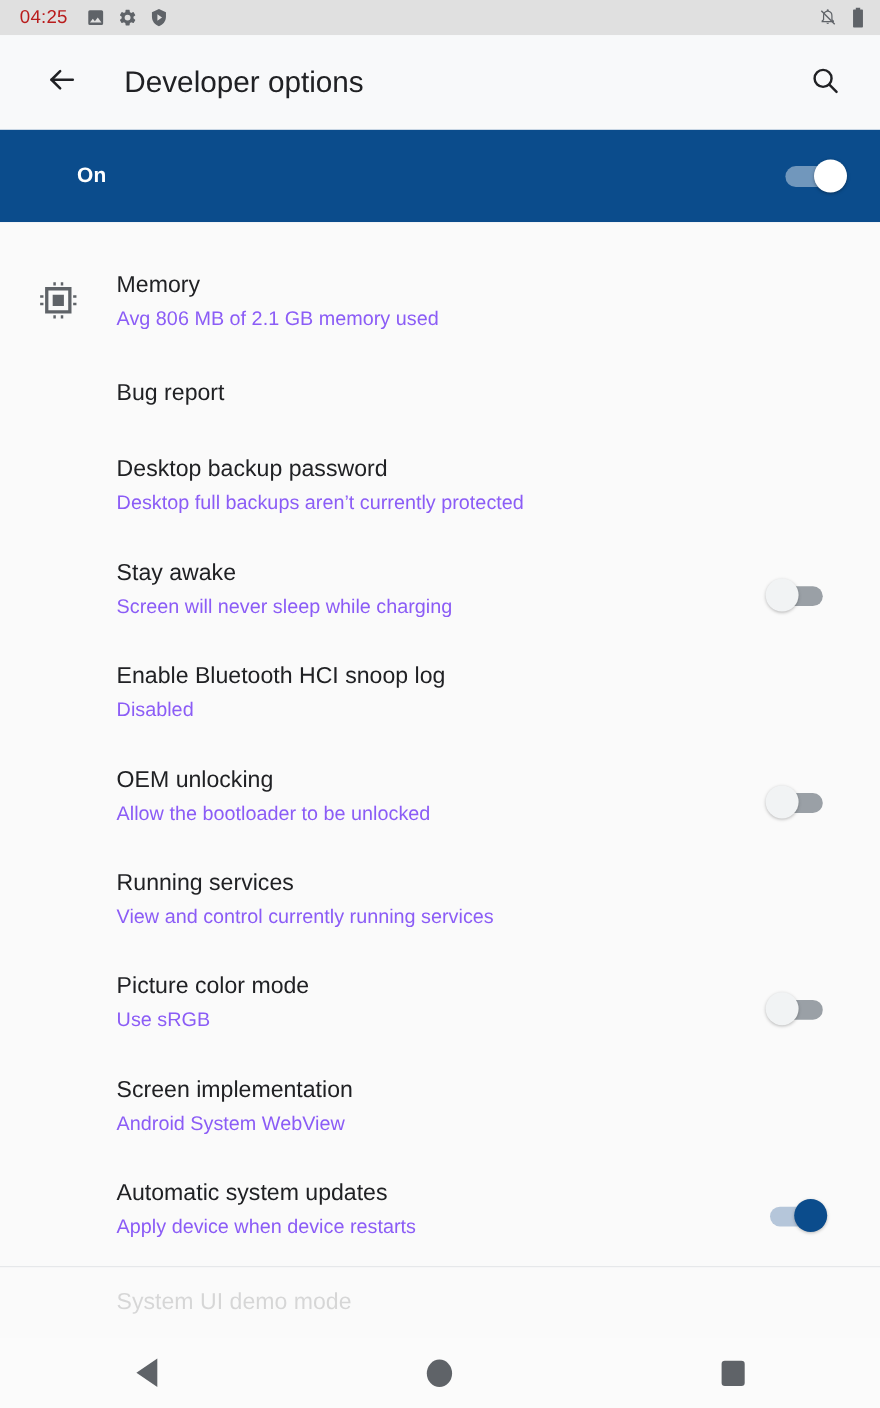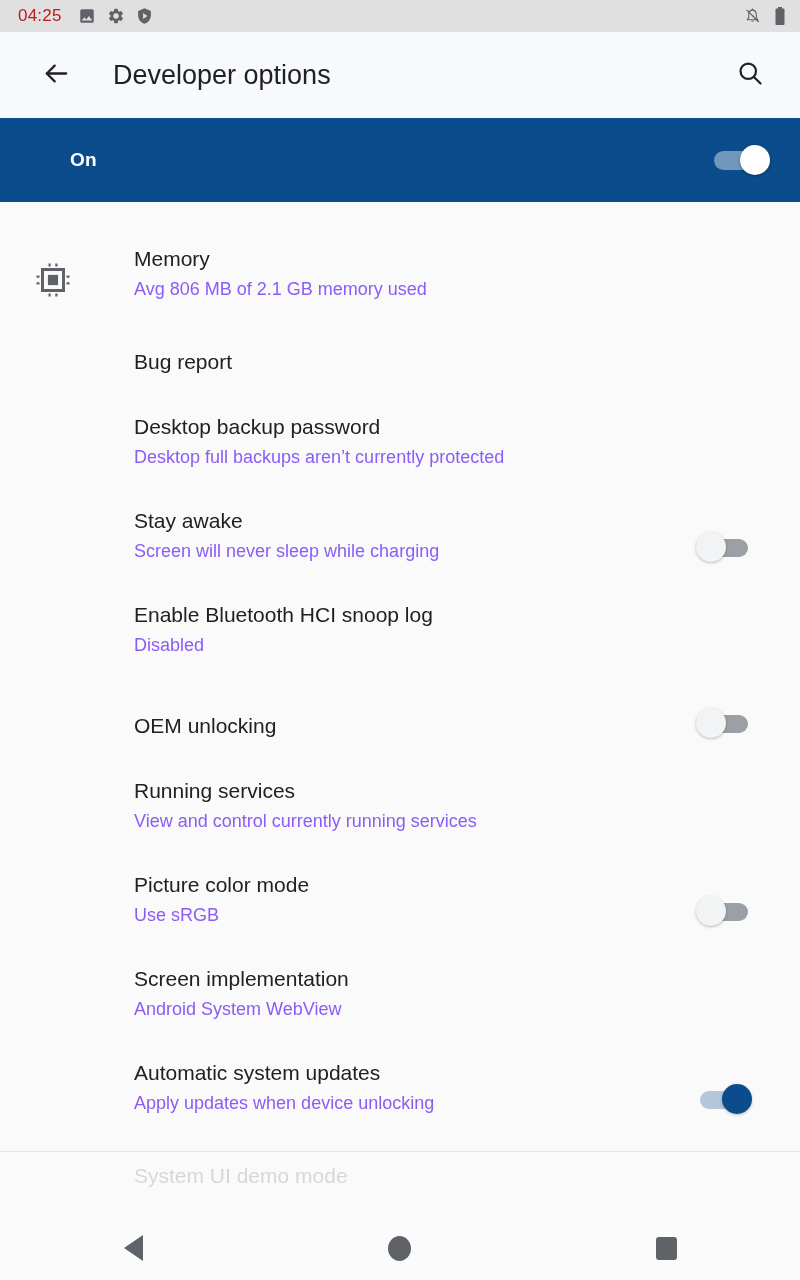--- a/index.html
+++ b/index.html
@@ -74,25 +74,24 @@
 
   
   .list{
     width:100%; height:1014px;
     background:#fafafa;
     padding-top:24px;
     position:relative;
     overflow:hidden;
   }
   .row{
-    display:flex; align-items:flex-end;
+    display:flex; align-items:center;
     padding:18px 30px 18px 0;
     min-height:74px;
     position:relative;
-    gap:28px;
   }
   .row-icon{
     width:106px; flex:0 0 106px;
     display:flex; justify-content:center;
     padding-top:5px;
   }
   .row-text{ flex:1; min-width:0; padding-top:1px; }
   .row-title{
     font-size:21px; color:#202124;
     line-height:28px; letter-spacing:0px;
@@ -284,20 +283,21 @@
       <div class="row-title">Enable Bluetooth HCI snoop log</div>
       <div class="row-summary">Disabled</div>
     </div>
     <div class="row-ctrl"></div>
   </div>
 
   <div class="row">
     <div class="row-icon"></div>
     <div class="row-text">
       <div class="row-title">OEM unlocking</div>
+      <div class="row-summary">Allow the bootloader to be unlocked</div>
     </div>
     <div class="row-ctrl">
       <span class="switch off">
         <span class="track"></span>
         <span class="thumb"></span>
       </span>
     </div>
   </div>
 
   <div class="row">
@@ -329,21 +329,21 @@
       <div class="row-title">Screen implementation</div>
       <div class="row-summary">Android System WebView</div>
     </div>
     <div class="row-ctrl"></div>
   </div>
 
   <div class="row">
     <div class="row-icon"></div>
     <div class="row-text">
       <div class="row-title">Automatic system updates</div>
-      <div class="row-summary">Apply updates when device unlocking</div>
+      <div class="row-summary">Apply device when device restarts</div>
     </div>
     <div class="row-ctrl">
       <span class="switch on">
         <span class="track"></span>
         <span class="thumb"></span>
       </span>
     </div>
   </div>
 
   <div class="row row-faded">

